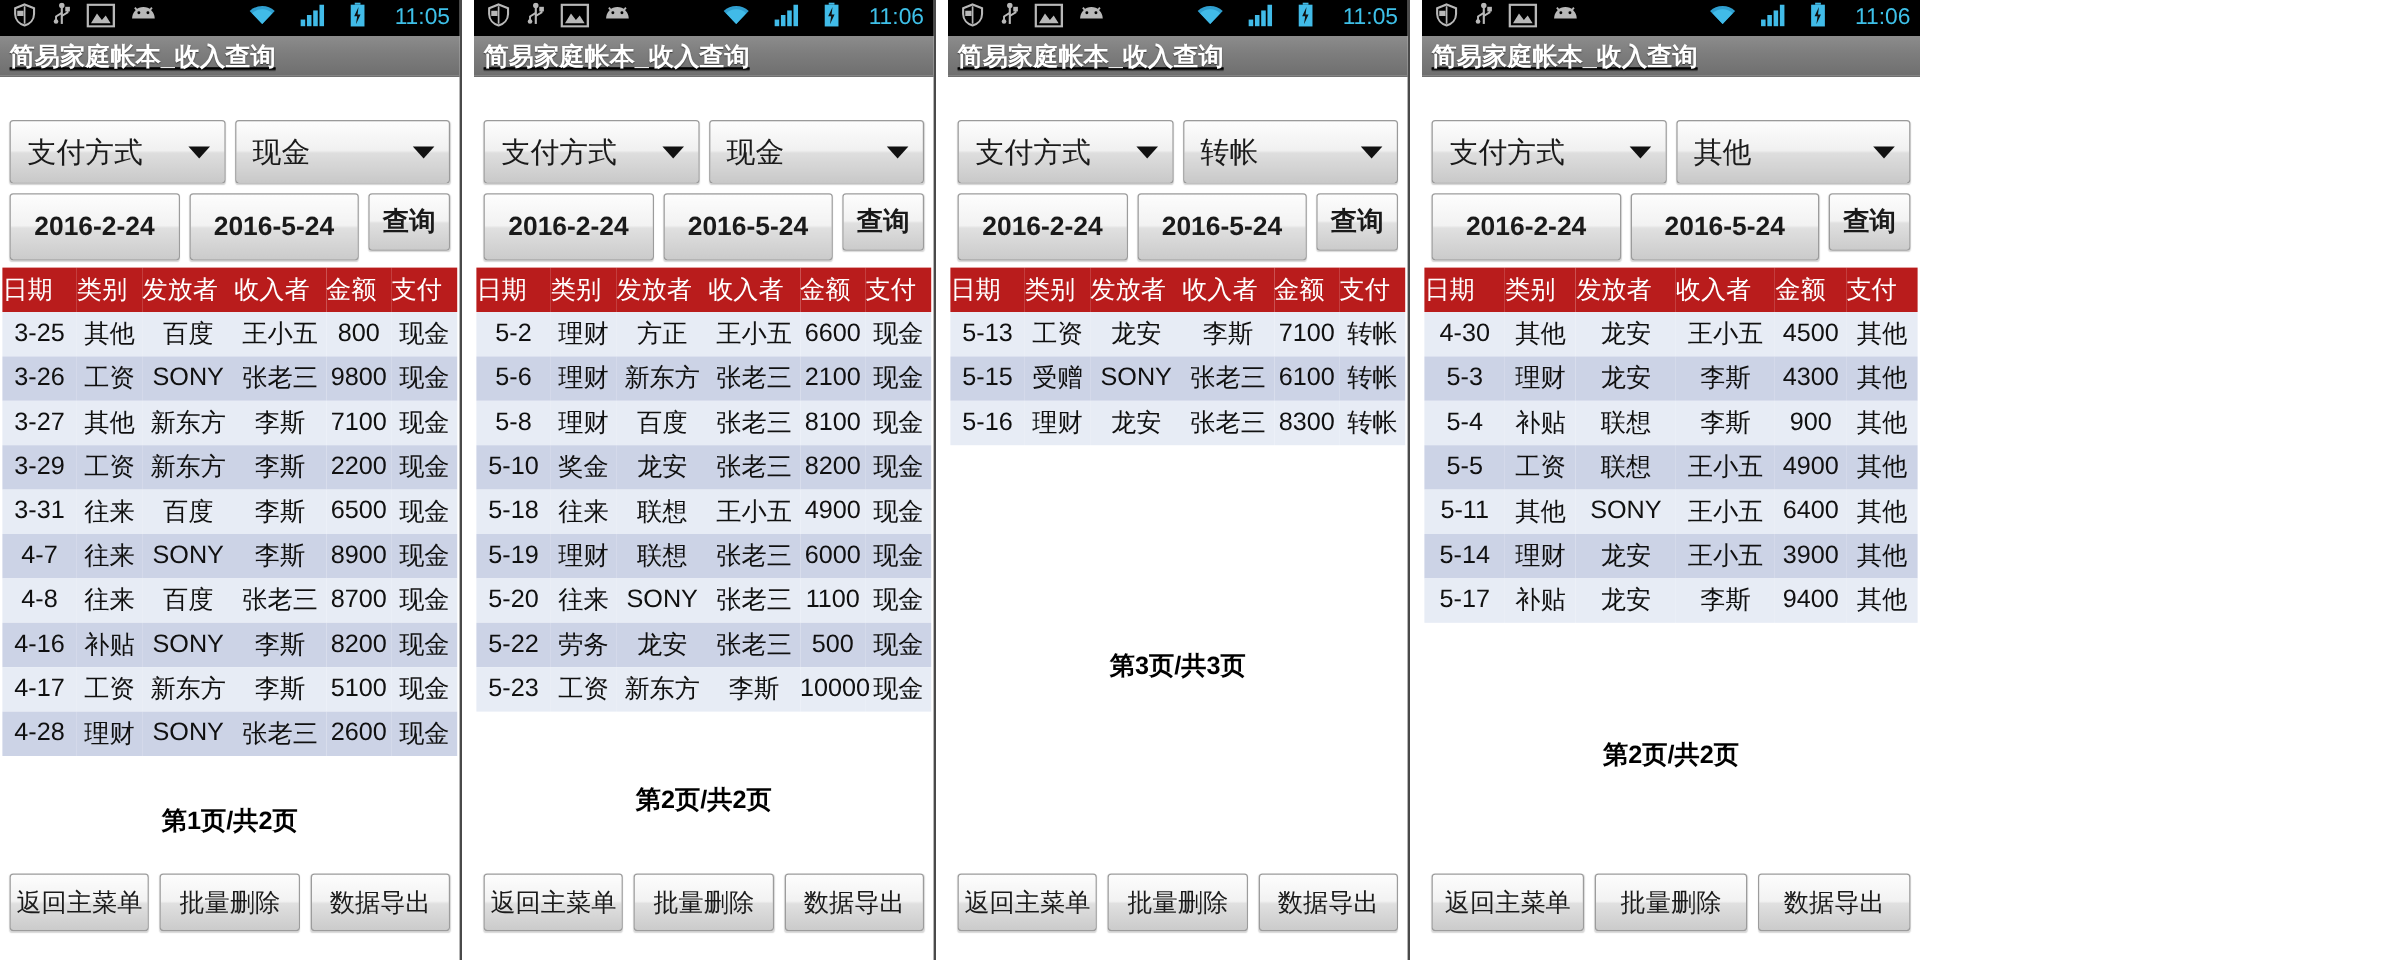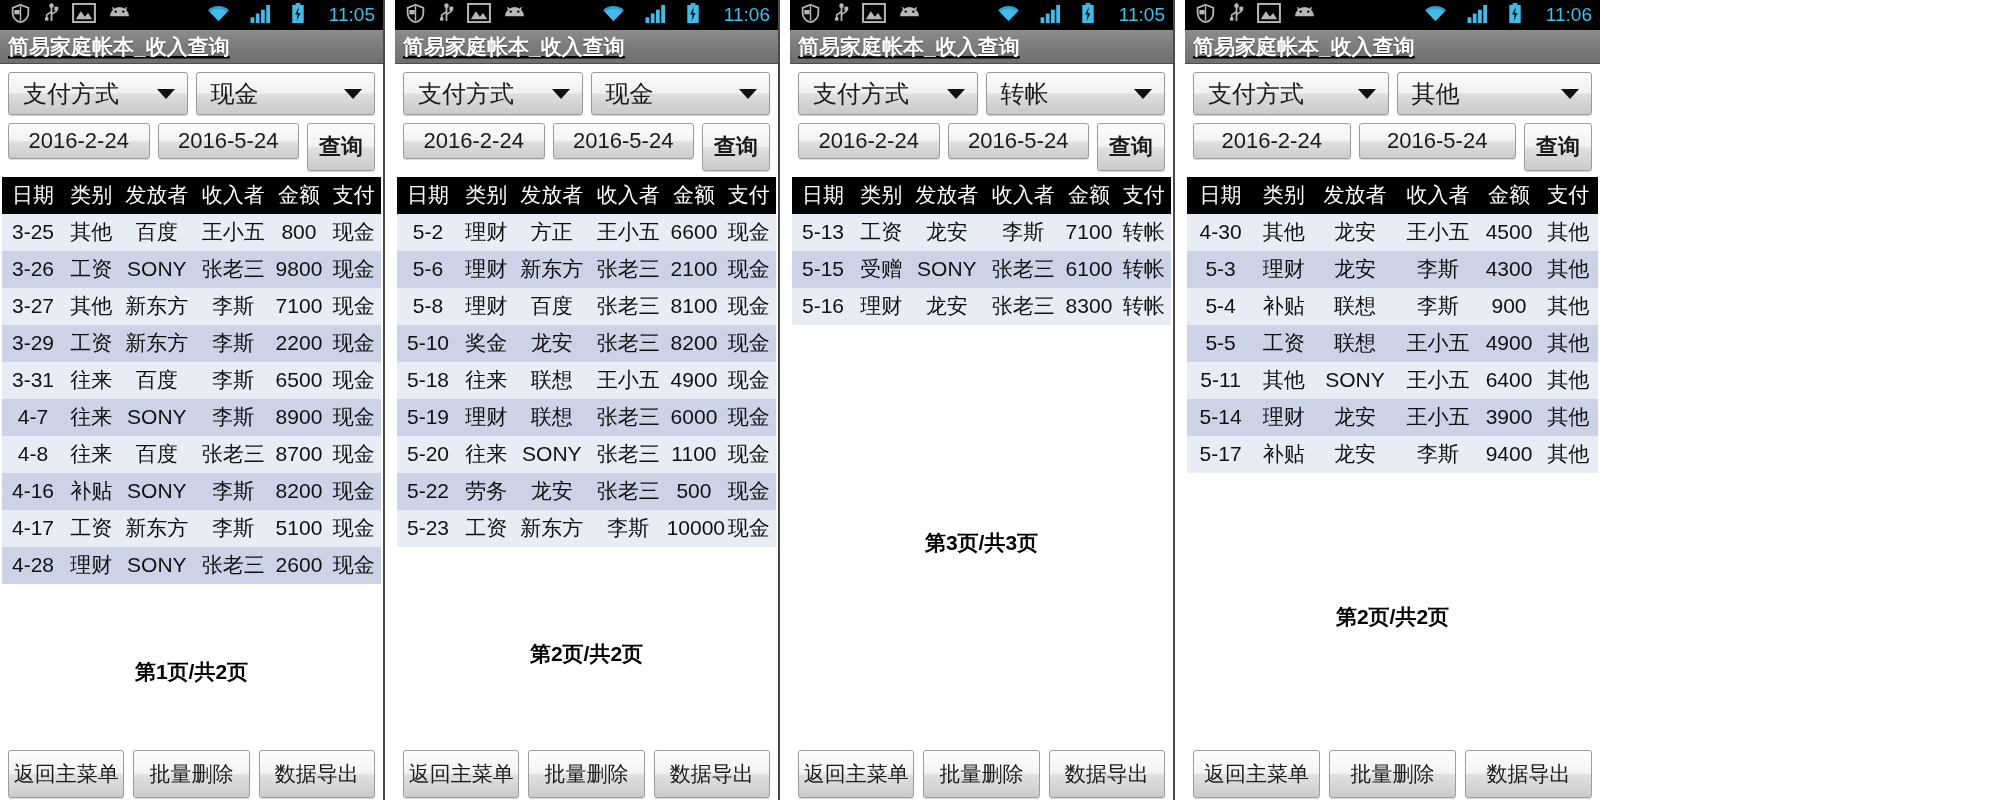--- a/index.html
+++ b/index.html
@@ -51,28 +51,29 @@
     text-shadow: 0 1px 1px rgba(0,0,0,0.55);
     white-space: nowrap;
   }
 
   
   .row-spinners {
     display: flex; gap: 8px; padding: 8px 8px 4px 8px; flex: none;
   }
   .spinner {
     flex: 1 1 0;
-    height: 43px;
+    height: 53px;
     background: linear-gradient(to bottom, #fdfdfd 0%, #f0f0f0 48%, #dedede 52%, #c9c9c9 100%);
     border: 1px solid #9a9a9a;
     border-radius: 3px;
     box-shadow: 0 1px 1px rgba(0,0,0,0.18);
     display: flex; align-items: center;
     padding: 0 12px 0 14px;
     position: relative;
+    margin-top: 28px;
   }
   .spinner .sp-text {
     font-size: 24px; color: #1a1a1a; white-space: nowrap;
   }
   .caret {
     margin-left: auto;
     width: 0; height: 0;
     border-left: 9px solid transparent;
     border-right: 9px solid transparent;
     border-top: 10px solid #111111;
@@ -84,38 +85,38 @@
   }
   .btn {
     background: linear-gradient(to bottom, #fdfdfd 0%, #f2f2f2 48%, #e0e0e0 52%, #cbcbcb 100%);
     border: 1px solid #9c9c9c;
     border-radius: 3px;
     box-shadow: 0 1px 1px rgba(0,0,0,0.16);
     display: flex; align-items: center; justify-content: center;
     color: #1a1a1a;
     white-space: nowrap;
   }
-  .btn-date { flex: 1 1 0; height: 36px; font-size: 22px; }
+  .btn-date { flex: 1 1 0; height: 56px; font-size: 22px; font-weight: bold; }
   .btn-query { flex: 0 0 68px; height: 48px; font-size: 22px; font-weight: bold; }
 
   
   .table-wrap {
     flex: 1 1 auto;
     min-height: 0;
     padding: 0 2px;
     display: flex; flex-direction: column;
   }
   .tbl { width: 100%; border-collapse: collapse; table-layout: fixed; }
   .tbl thead th {
-    background: #000000;
+    background: #b91c1c;
     color: #ffffff;
     font-size: 21px;
     font-weight: normal;
     padding: 4px 0 5px 0;
-    text-align: center;
+    text-align: left;
     white-space: nowrap;
   }
   .tbl tbody td {
     font-size: 21px;
     color: #101010;
     padding: 4px 0 5px 0;
     text-align: center;
     white-space: nowrap;
   }
   .tbl tbody tr.odd  td { background: #e7ecf5; }
@@ -133,21 +134,21 @@
   .page-indicator {
     flex: none;
     text-align: center;
     font-size: 21px; font-weight: bold; color: #000000;
     padding: 14px 0 4px 0;
   }
   .spacer-flex { flex: 1 1 auto; }
 
   
   .row-bottom {
-    display: flex; gap: 9px; padding: 0 8px 2px 8px; flex: none;
+    display: flex; gap: 9px; padding: 0 8px 24px 8px; flex: none;
   }
   .btn-bottom { flex: 1 1 0; height: 48px; font-size: 21px; }
 </style>
 </head>
 <body>
 
 <div class="screens">
     <div class="phone">
 
     <div class="statusbar">

